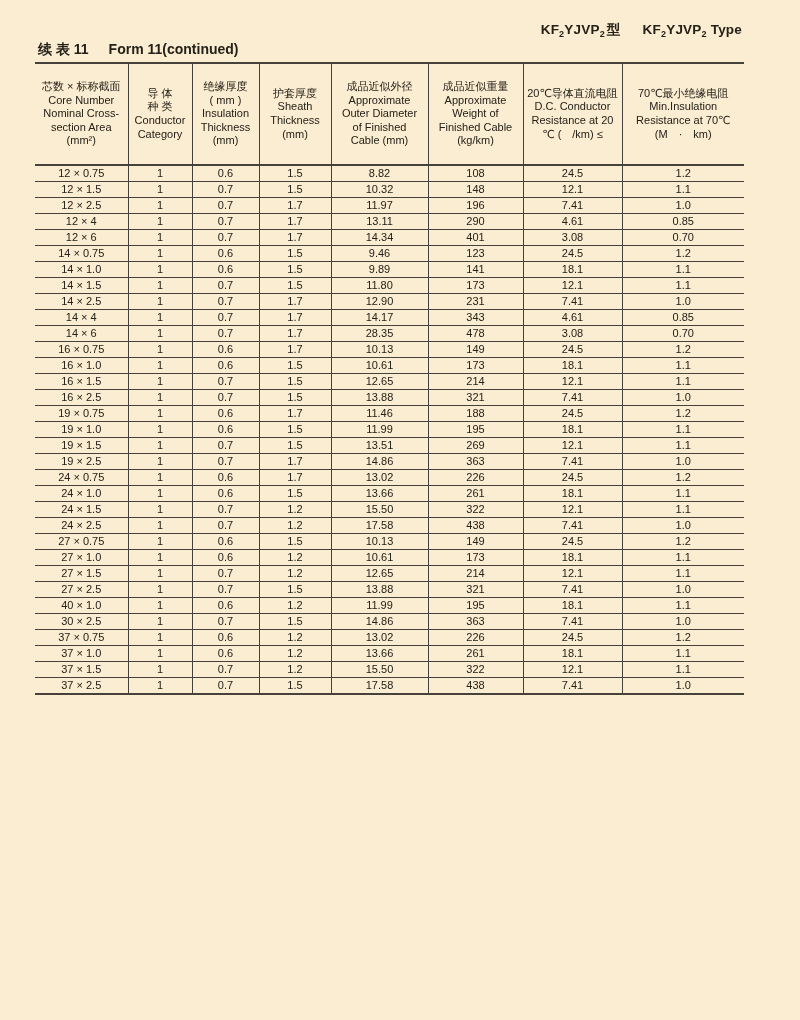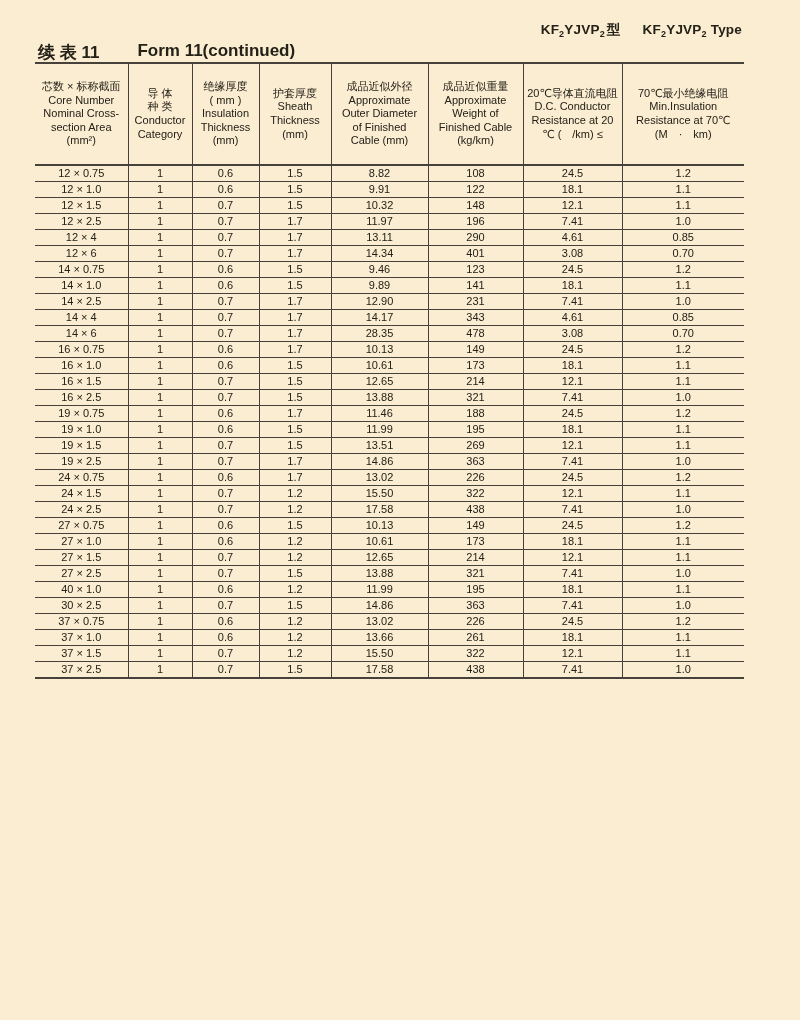--- a/index.html
+++ b/index.html
@@ -32,24 +32,24 @@
     vertical-align:-3px;
     font-weight:bold;
   }
   .type-title .gap{display:inline-block;width:22px;}
   .type-title .zh-gap{display:inline-block;width:2px;}
 
   .caption{
     position:absolute;
     top:41px;
     left:38px;
-    font-size:17px;
+    font-size:14px;
     font-weight:bold;
     display:flex;
-    gap:38px;
+    gap:20px;
     white-space:nowrap;
   }
 
   table.spec{
     position:absolute;
     left:35px;
     top:62px;
     width:709px;
     table-layout:fixed;
     border-collapse:collapse;
@@ -150,30 +150,20 @@
           <td>12 × 0.75</td>
           <td>1</td>
           <td>0.6</td>
           <td>1.5</td>
           <td>8.82</td>
           <td>108</td>
           <td>24.5</td>
           <td>1.2</td>
         </tr>
         <tr>
-          <td>12 × 1.0</td>
-          <td>1</td>
-          <td>0.6</td>
-          <td>1.5</td>
-          <td>9.91</td>
-          <td>122</td>
-          <td>18.1</td>
-          <td>1.1</td>
-        </tr>
-        <tr>
           <td>12 × 1.5</td>
           <td>1</td>
           <td>0.7</td>
           <td>1.5</td>
           <td>10.32</td>
           <td>148</td>
           <td>12.1</td>
           <td>1.1</td>
         </tr>
         <tr>
@@ -220,20 +210,30 @@
           <td>14 × 1.0</td>
           <td>1</td>
           <td>0.6</td>
           <td>1.5</td>
           <td>9.89</td>
           <td>141</td>
           <td>18.1</td>
           <td>1.1</td>
         </tr>
         <tr>
+          <td>14 × 1.5</td>
+          <td>1</td>
+          <td>0.7</td>
+          <td>1.5</td>
+          <td>11.80</td>
+          <td>173</td>
+          <td>12.1</td>
+          <td>1.1</td>
+        </tr>
+        <tr>
           <td>14 × 2.5</td>
           <td>1</td>
           <td>0.7</td>
           <td>1.7</td>
           <td>12.90</td>
           <td>231</td>
           <td>7.41</td>
           <td>1.0</td>
         </tr>
         <tr>
@@ -340,20 +340,30 @@
           <td>24 × 0.75</td>
           <td>1</td>
           <td>0.6</td>
           <td>1.7</td>
           <td>13.02</td>
           <td>226</td>
           <td>24.5</td>
           <td>1.2</td>
         </tr>
         <tr>
+          <td>24 × 1.0</td>
+          <td>1</td>
+          <td>0.6</td>
+          <td>1.5</td>
+          <td>13.66</td>
+          <td>261</td>
+          <td>18.1</td>
+          <td>1.1</td>
+        </tr>
+        <tr>
           <td>24 × 1.5</td>
           <td>1</td>
           <td>0.7</td>
           <td>1.2</td>
           <td>15.50</td>
           <td>322</td>
           <td>12.1</td>
           <td>1.1</td>
         </tr>
         <tr>

